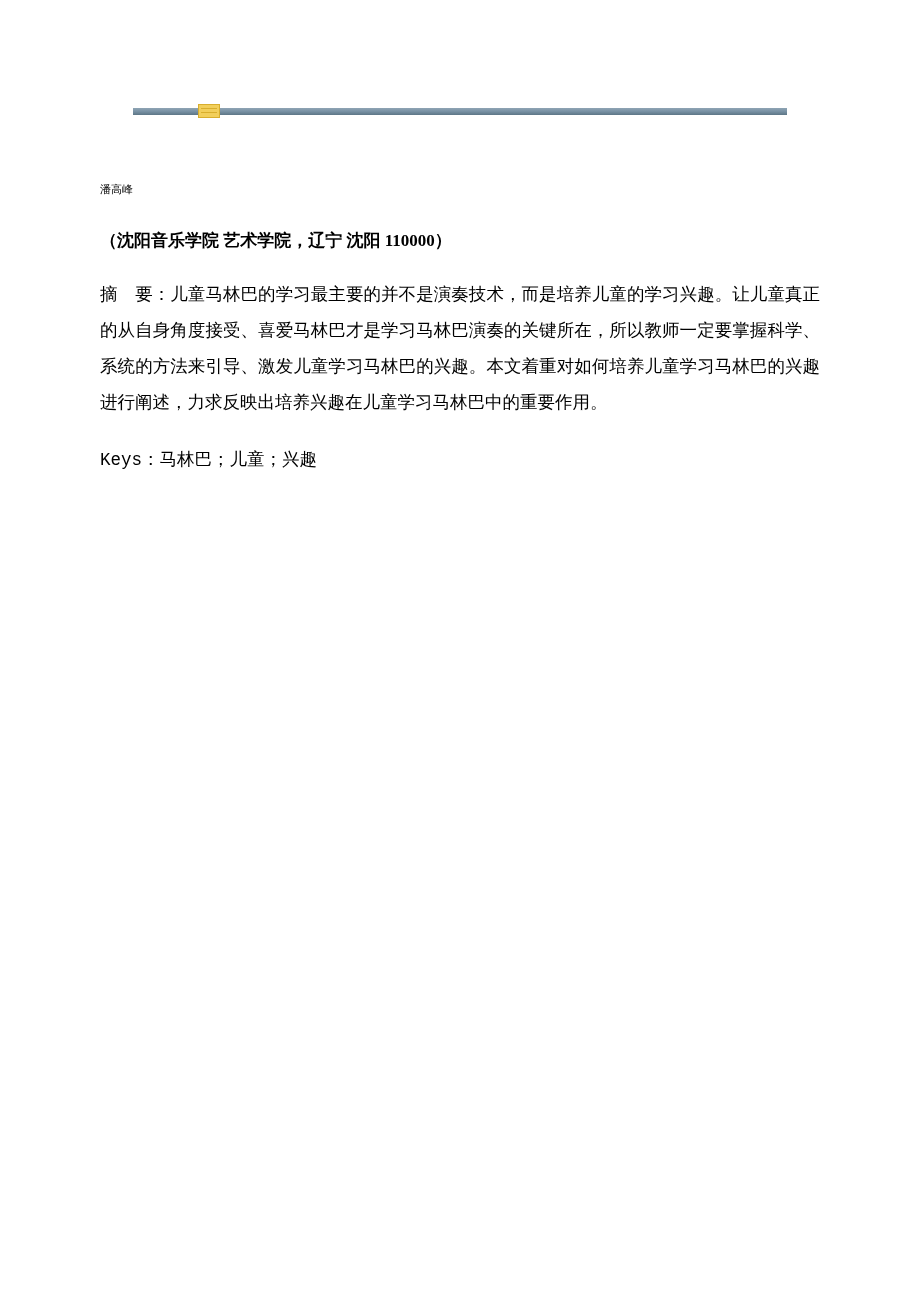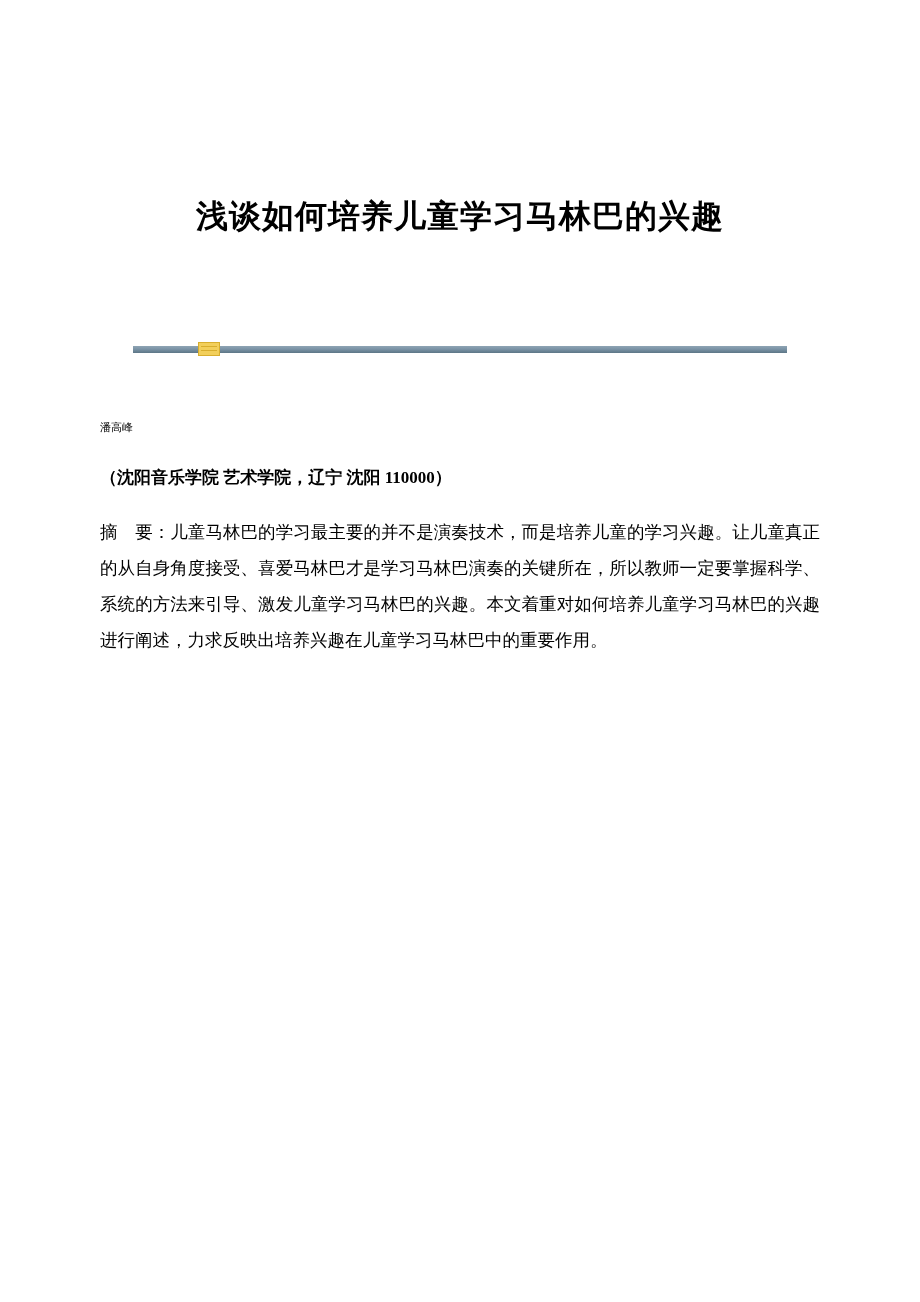--- a/index.html
+++ b/index.html
@@ -88,29 +88,29 @@
   .mono {
     font-family: "Liberation Mono", "DejaVu Sans Mono", monospace;
     font-size: 16.5px;
   }
 </style>
 </head>
 <body>
 
 <div class="page">
 
-  <div class="doc-title">浅谈如何培养儿童学习马林巴的兴趣</div>
 
   <div class="divider-wrap">
     <div class="divider-bar"></div>
     <div class="divider-badge"></div>
   </div>
 
   <div class="author">潘高峰</div>
 
   <div class="affiliation">（沈阳音乐学院 艺术学院，辽宁 沈阳 110000）</div>
 
   <p class="body-text">摘　要：儿童马林巴的学习最主要的并不是演奏技术，而是培养儿童的学习兴趣。让儿童真正的从自身角度接受、喜爱马林巴才是学习马林巴演奏的关键所在，所以教师一定要掌握科学、系统的方法来引导、激发儿童学习马林巴的兴趣。本文着重对如何培养儿童学习马林巴的兴趣进行阐述，力求反映出培养兴趣在儿童学习马林巴中的重要作用。</p>
 
+  <p class="body-text mono">Keys：马林巴；儿童；兴趣</p>
 
 
 
 </div>
 
 </body></html>

